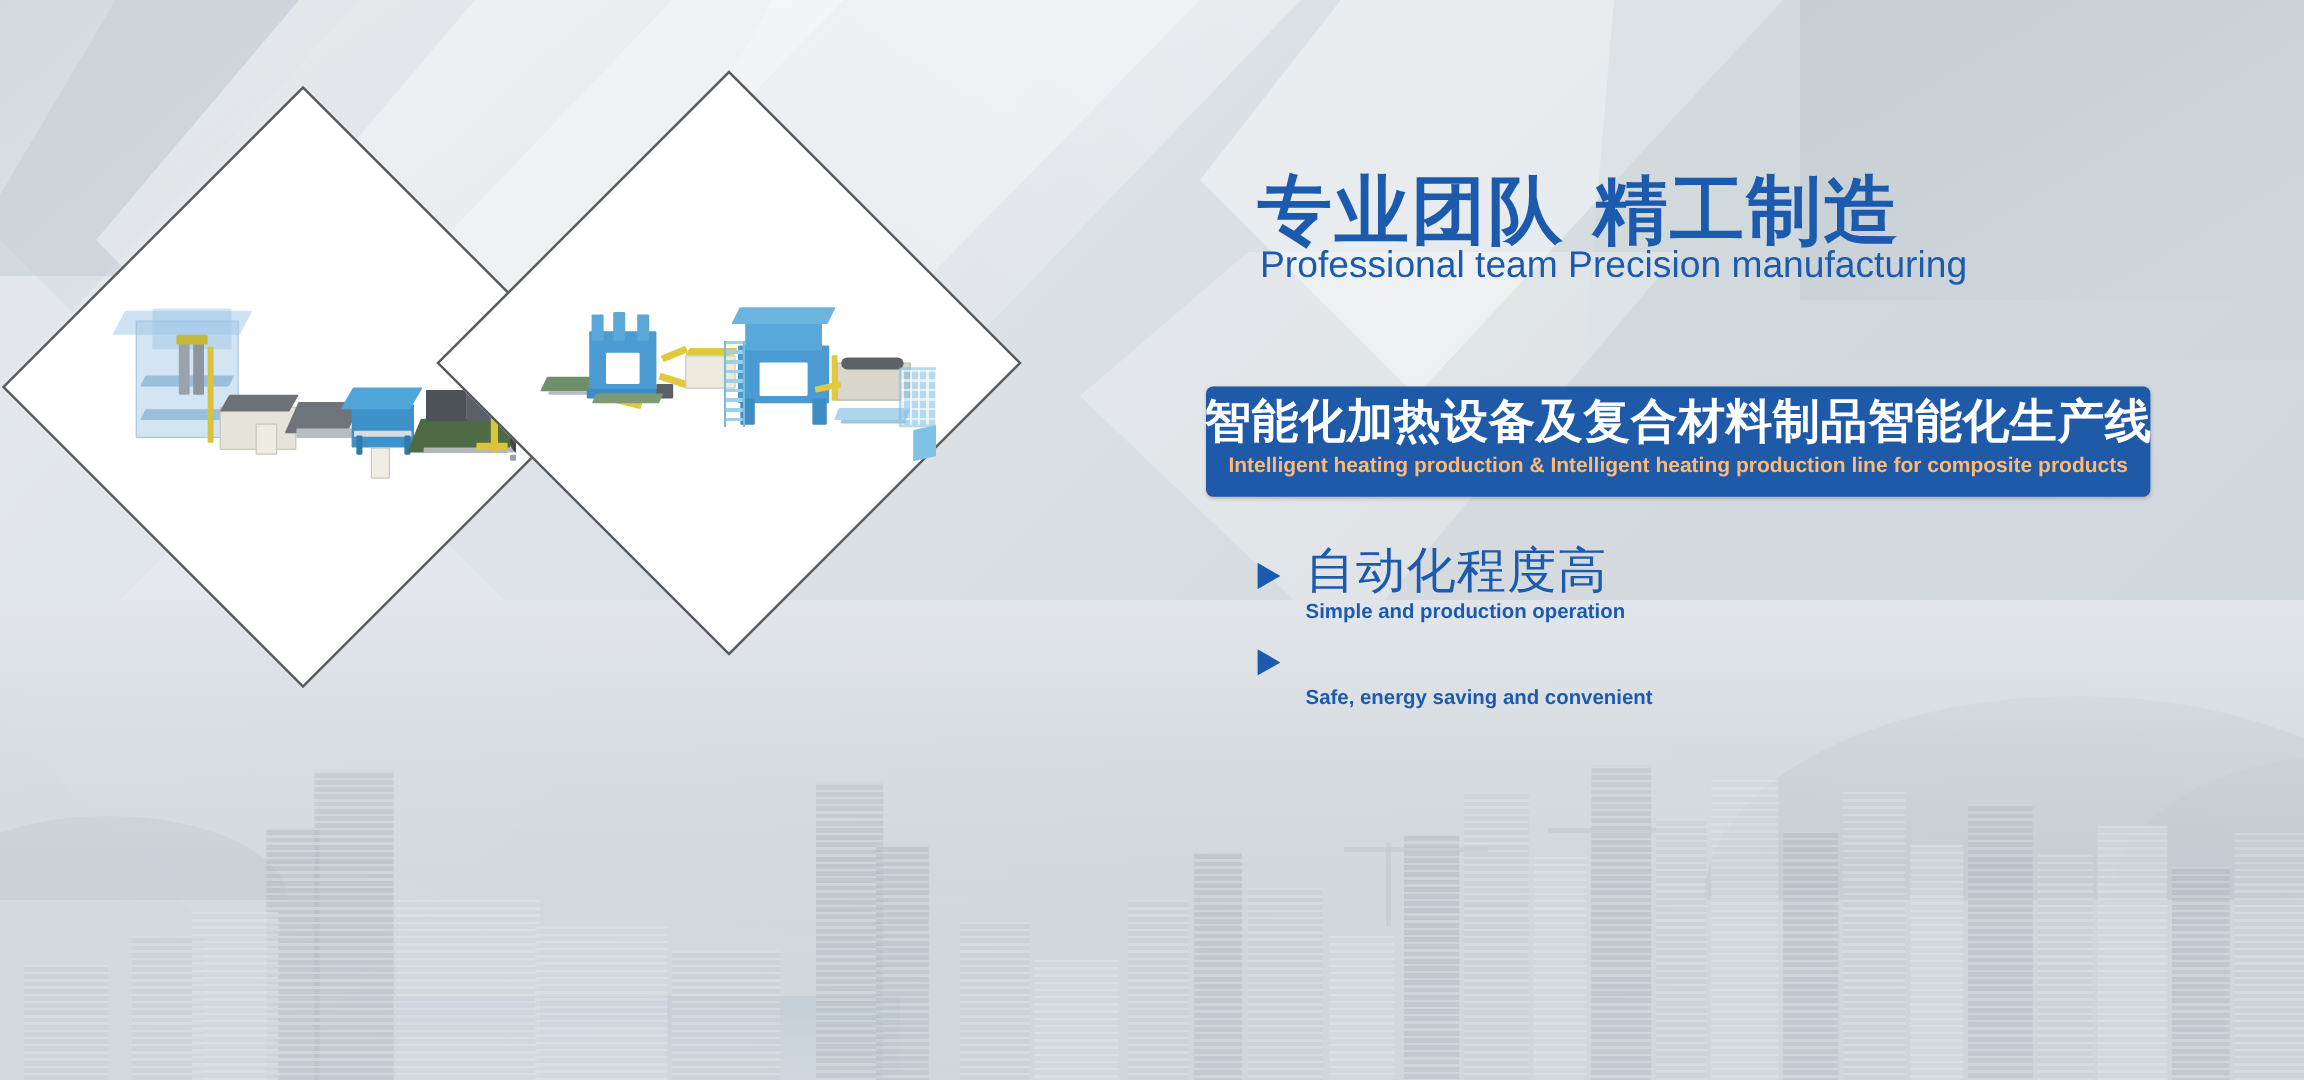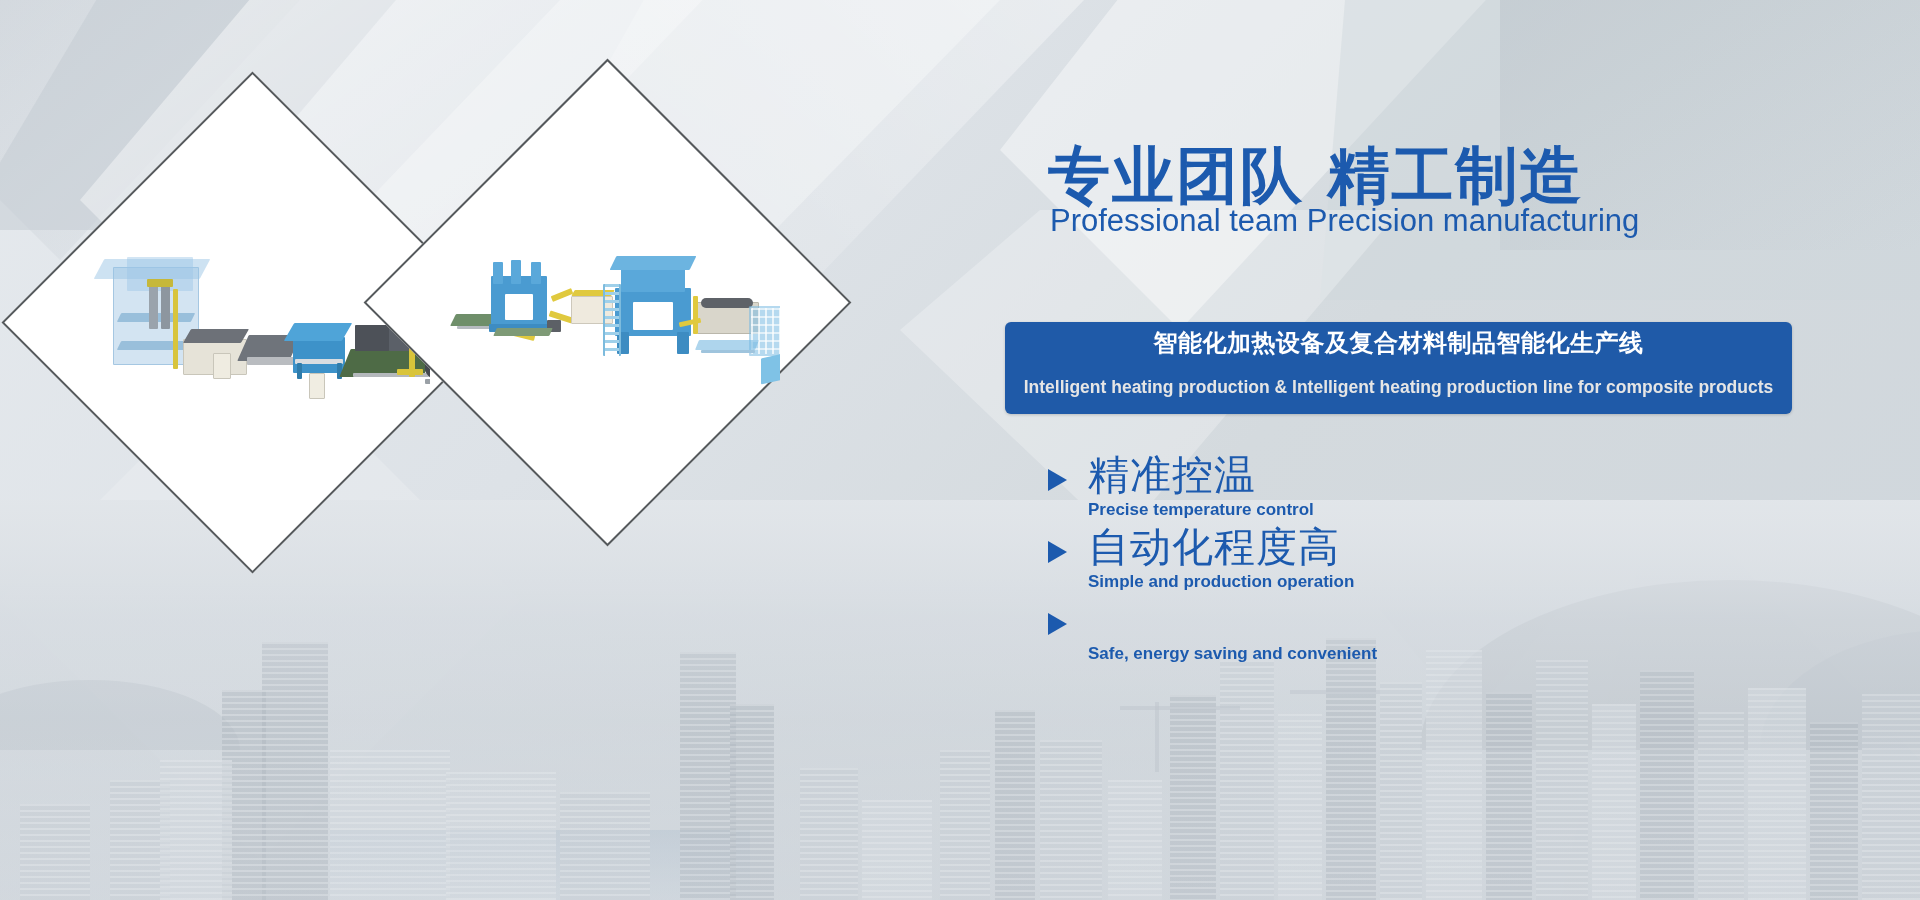--- a/index.html
+++ b/index.html
@@ -84,27 +84,27 @@
 
   #blue-box{
     position:absolute;left:-35px;top:322px;
     width:787px;height:92px;
     background:#1f5aa8;
     border-radius:6px;
     box-shadow:0 1px 3px rgba(0,0,0,.18);
   }
   #blue-box .cn{
     position:absolute;left:50%;top:6px;transform:translateX(-50%);
-    color:#ffffff;font-size:24px;font-weight:bold;letter-spacing:.5px;
+    color:#ffffff;font-size:39px;font-weight:bold;letter-spacing:.5px;
     white-space:nowrap;line-height:1.25;
     font-family:"DejaVu Sans","Liberation Sans",sans-serif;
   }
   #blue-box .en{
     position:absolute;left:50%;top:55px;transform:translateX(-50%);
-    color:#e5e5e5;font-size:17.5px;font-weight:bold;
+    color:#fdba74;font-size:17.5px;font-weight:bold;
     white-space:nowrap;line-height:1.2;
   }
 
   #bullets{position:absolute;left:0px;top:455px;width:560px;}
   .bullet{position:relative;height:72px;}
   .bullet .tri{
     position:absolute;left:8px;top:14px;
     width:0;height:0;
     border-left:19px solid #1c5aae;
     border-top:11px solid transparent;
@@ -306,25 +306,20 @@
     <div id="headline">专业团队  精工制造</div>
     <div id="subheadline">Professional team   Precision manufacturing</div>
 
     <div id="blue-box">
       <div class="cn">智能化加热设备及复合材料制品智能化生产线</div>
       <div class="en">Intelligent heating production &amp; Intelligent heating production line for composite products</div>
     </div>
 
     <div id="bullets">
 
-      <div class="bullet">
-        <span class="tri"></span>
-        <span class="cn">精准控温</span>
-        <span class="en">Precise temperature control</span>
-      </div>
 
 
       <div class="bullet">
         <span class="tri"></span>
         <span class="cn">自动化程度高</span>
         <span class="en">Simple and production operation</span>
       </div>
 
       <div class="bullet">
         <span class="tri"></span>

